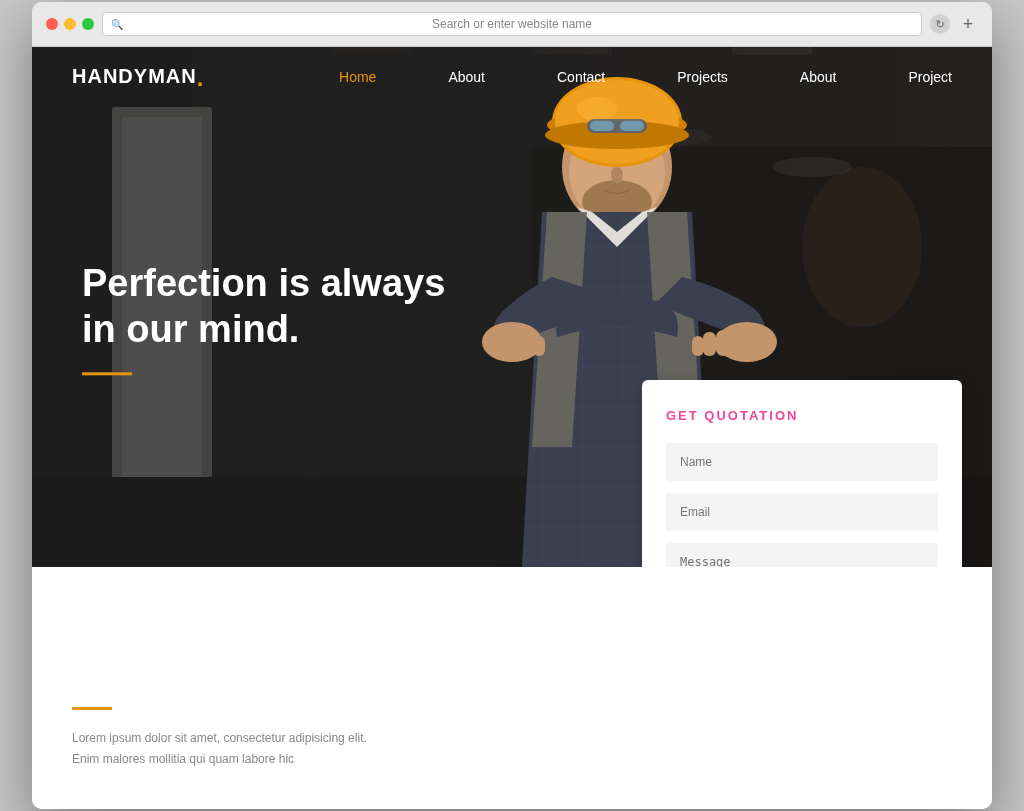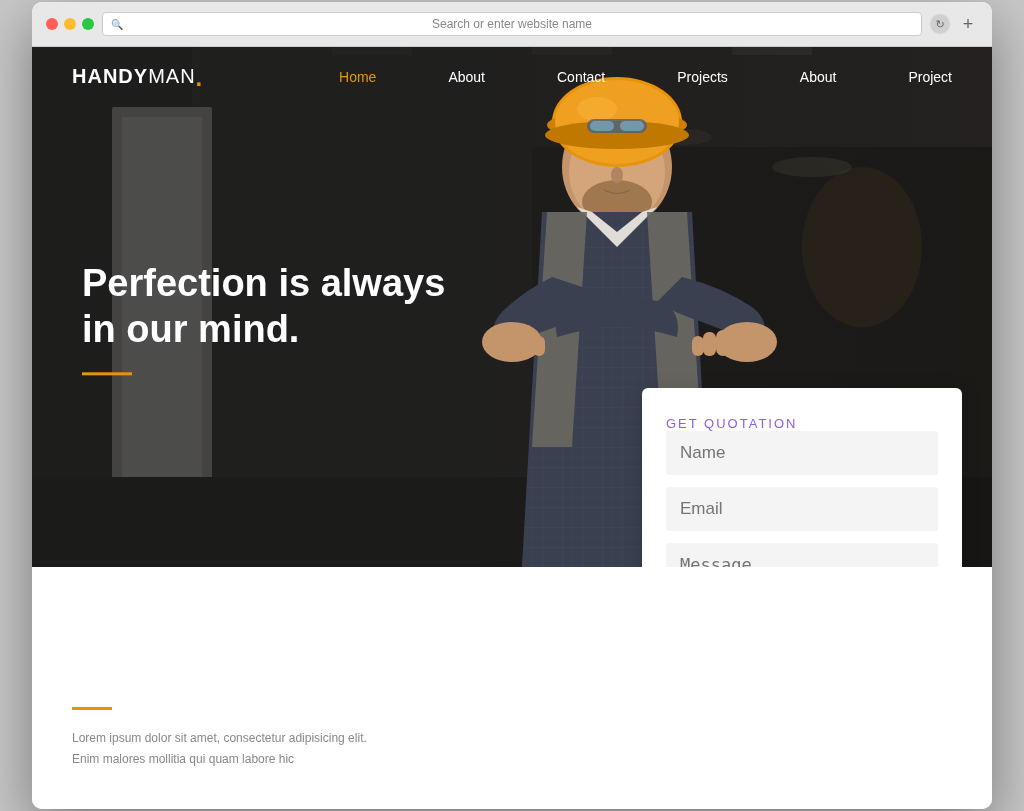--- a/index.html
+++ b/index.html
@@ -119,21 +119,21 @@
     }
 
     .logo {
       color: #fff;
       font-size: 20px;
       font-weight: 700;
       letter-spacing: 1px;
     }
 
     .logo span.man {
-      font-weight: 400;
+      font-weight: 700;
     }
 
     .logo-dot {
       color: #e8940a;
       font-size: 24px;
       line-height: 0;
       vertical-align: middle;
     }
 
     .nav-links {
@@ -185,34 +185,35 @@
       width: 320px;
       background: #fff;
       border-radius: 6px;
       padding: 28px 24px;
       z-index: 20;
       box-shadow: 0 4px 20px rgba(0,0,0,0.15);
     }
 
     .quotation-title {
       font-size: 13px;
-      font-weight: 400;
+      font-weight: 700;
       letter-spacing: 2px;
-      color: #8b5cf6;
+      color: #ec4899;
+      margin-bottom: 20px;
       text-transform: uppercase;
     }
 
     .form-input {
       width: 100%;
       background: #f4f4f4;
       border: none;
       border-radius: 3px;
       padding: 12px 14px;
       margin-bottom: 12px;
-      font-size: 17px;
+      font-size: 12px;
       color: #999;
       outline: none;
     }
 
     textarea.form-input {
       height: 80px;
       resize: none;
     }
 
     

